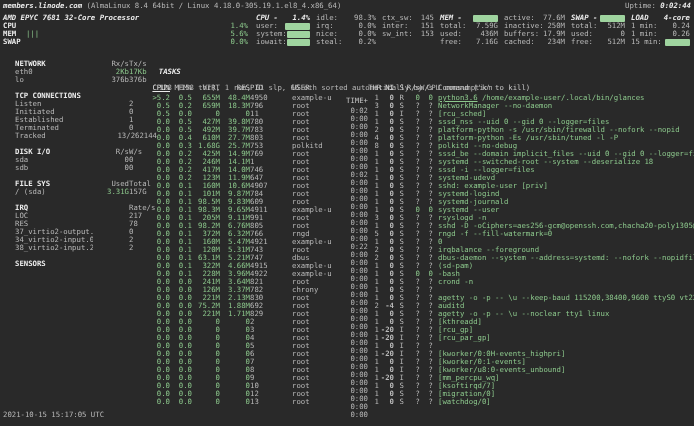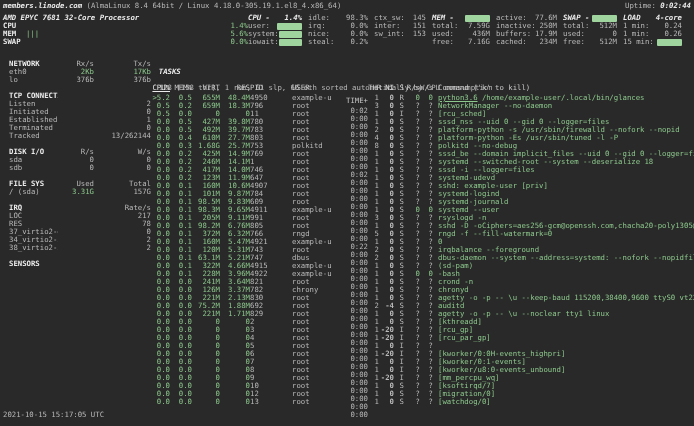--- a/index.html
+++ b/index.html
@@ -16,32 +16,32 @@
   
   #topline{position:absolute;top:2px;left:3px;right:3px;display:flex;white-space:pre;}
   #topline .spacer{flex:1;}
   
   #top-section{position:absolute;top:14px;left:3px;right:3px;display:flex;}
   #colA{width:245px;}
   .brow{display:flex;height:8px;white-space:pre;}
   .blabel{width:23px;color:#ebebeb;font-weight:bold;}
   .bfill{white-space:pre;}
   .bspace{flex:1;}
-  #quick{display:grid;grid-auto-flow:column;
+  #quick{display:grid;grid-auto-flow:column;margin-left:8px;
     grid-template-rows:repeat(4,8px);
     grid-template-columns:54px 60px 52px 58px 61px 54px 59px;
     column-gap:6px;}
   .qcell{display:flex;justify-content:space-between;align-items:center;height:8px;white-space:pre;}
   .qv.hl{display:inline-block;width:25px;height:7px;background:#9fd49f;border-radius:1px;color:transparent;overflow:hidden;}
   
-  #sidebar{position:absolute;top:60px;left:9px;width:142px;}
+  #sidebar{position:absolute;top:60px;left:15px;width:142px;}
   .srow{display:flex;height:8px;white-space:pre;}
   .sa{flex:1;overflow:hidden;}
   .sb{min-width:36px;text-align:right;}
-  .sc{min-width:28px;text-align:right;padding-left:29px;}
+  .sc{min-width:28px;text-align:left;}
   
   #tasks-summary{position:absolute;top:60px;left:150px;white-space:pre;}
   #ptable{position:absolute;top:84px;left:150px;right:0;}
   .prow,.phead{display:flex;height:8px;white-space:pre;}
   .phead{margin-bottom:2px;color:#c9c9c9;}
   .c-cpu{width:20px;text-align:right;}
   .c-mem{width:22px;text-align:right;}
   .c-virt{width:28px;text-align:right;}
   .c-res{width:30px;text-align:right;}
   .c-pid{width:30px;}
@@ -822,21 +822,20 @@
         <span class="c-virt">126M</span>
         <span class="c-res">3.37M</span>
         <span class="c-pid">782</span>
         <span class="c-user">chrony</span>
         <span class="c-time">0:00</span>
         <span class="c-thr">1</span>
         <span class="c-ni">0</span>
         <span class="c-s">S</span>
         <span class="c-rs">?</span>
         <span class="c-ws">?</span>
-        <span class="c-cmd"><span class="ch"></span><span>chronyd</span></span>
       </div>
 
       <div class="prow">
         <span class="c-cpu">0.0</span>
         <span class="c-mem">0.0</span>
         <span class="c-virt">221M</span>
         <span class="c-res">2.13M</span>
         <span class="c-pid">830</span>
         <span class="c-user">root</span>
         <span class="c-time">0:00</span>

